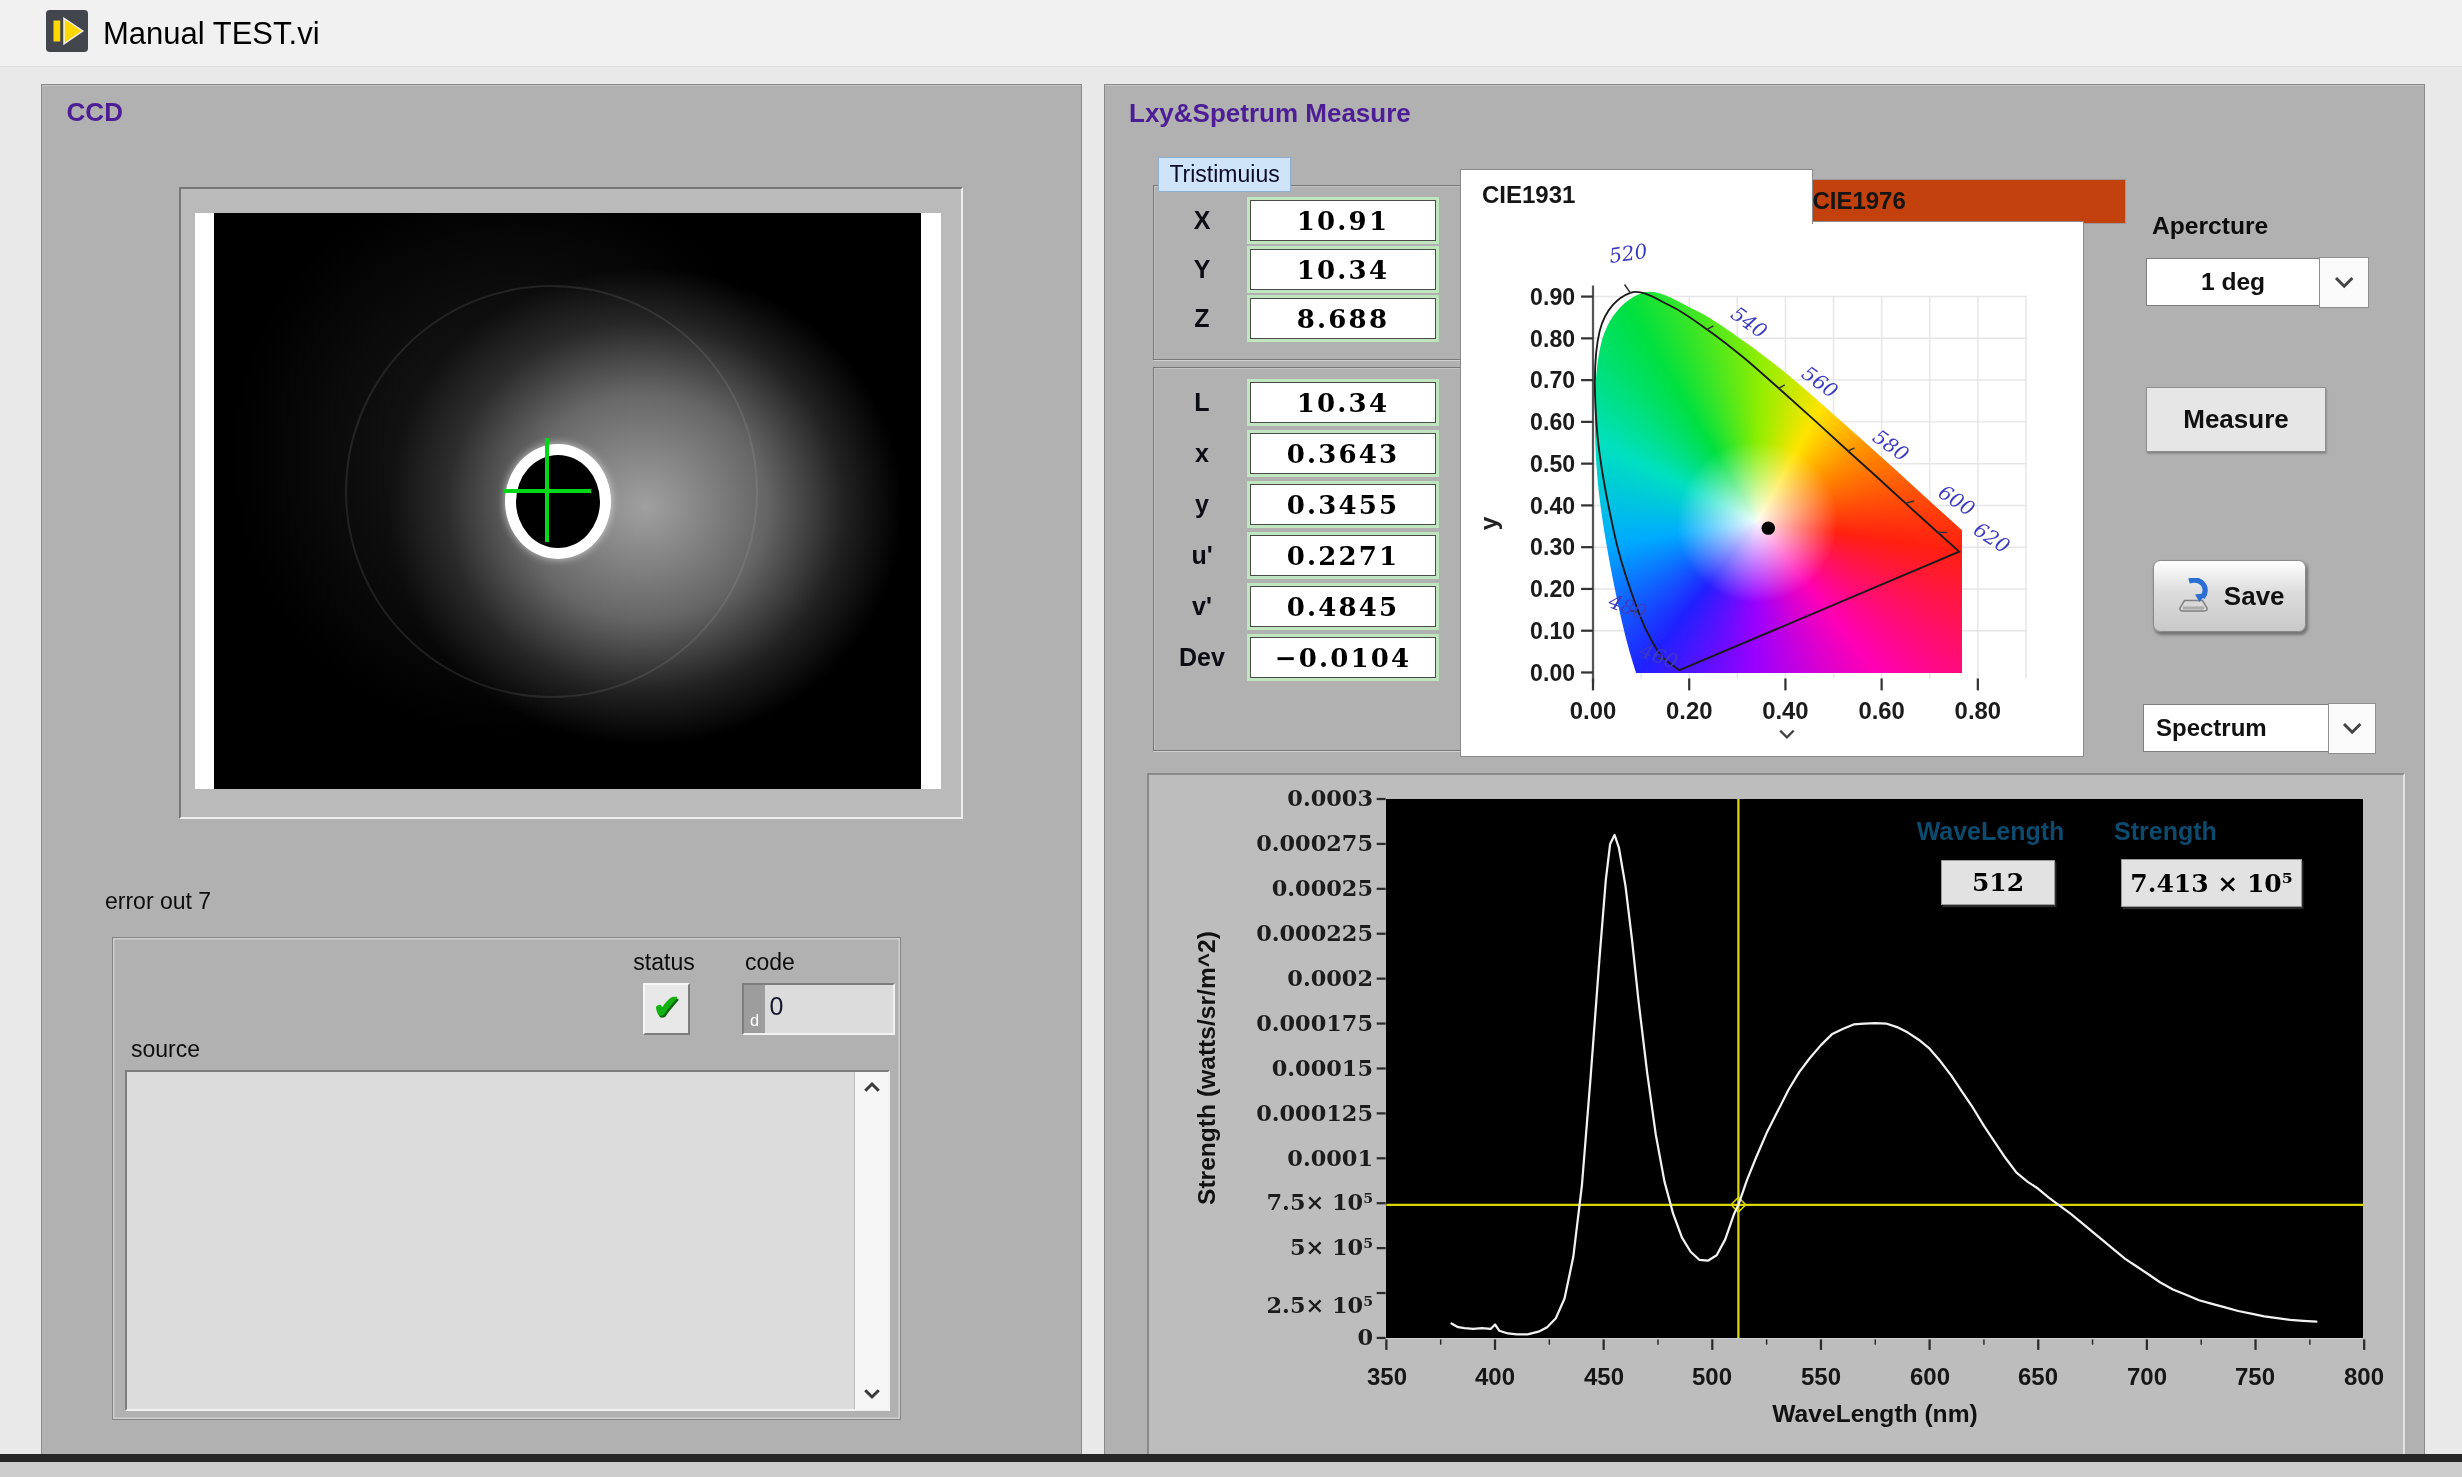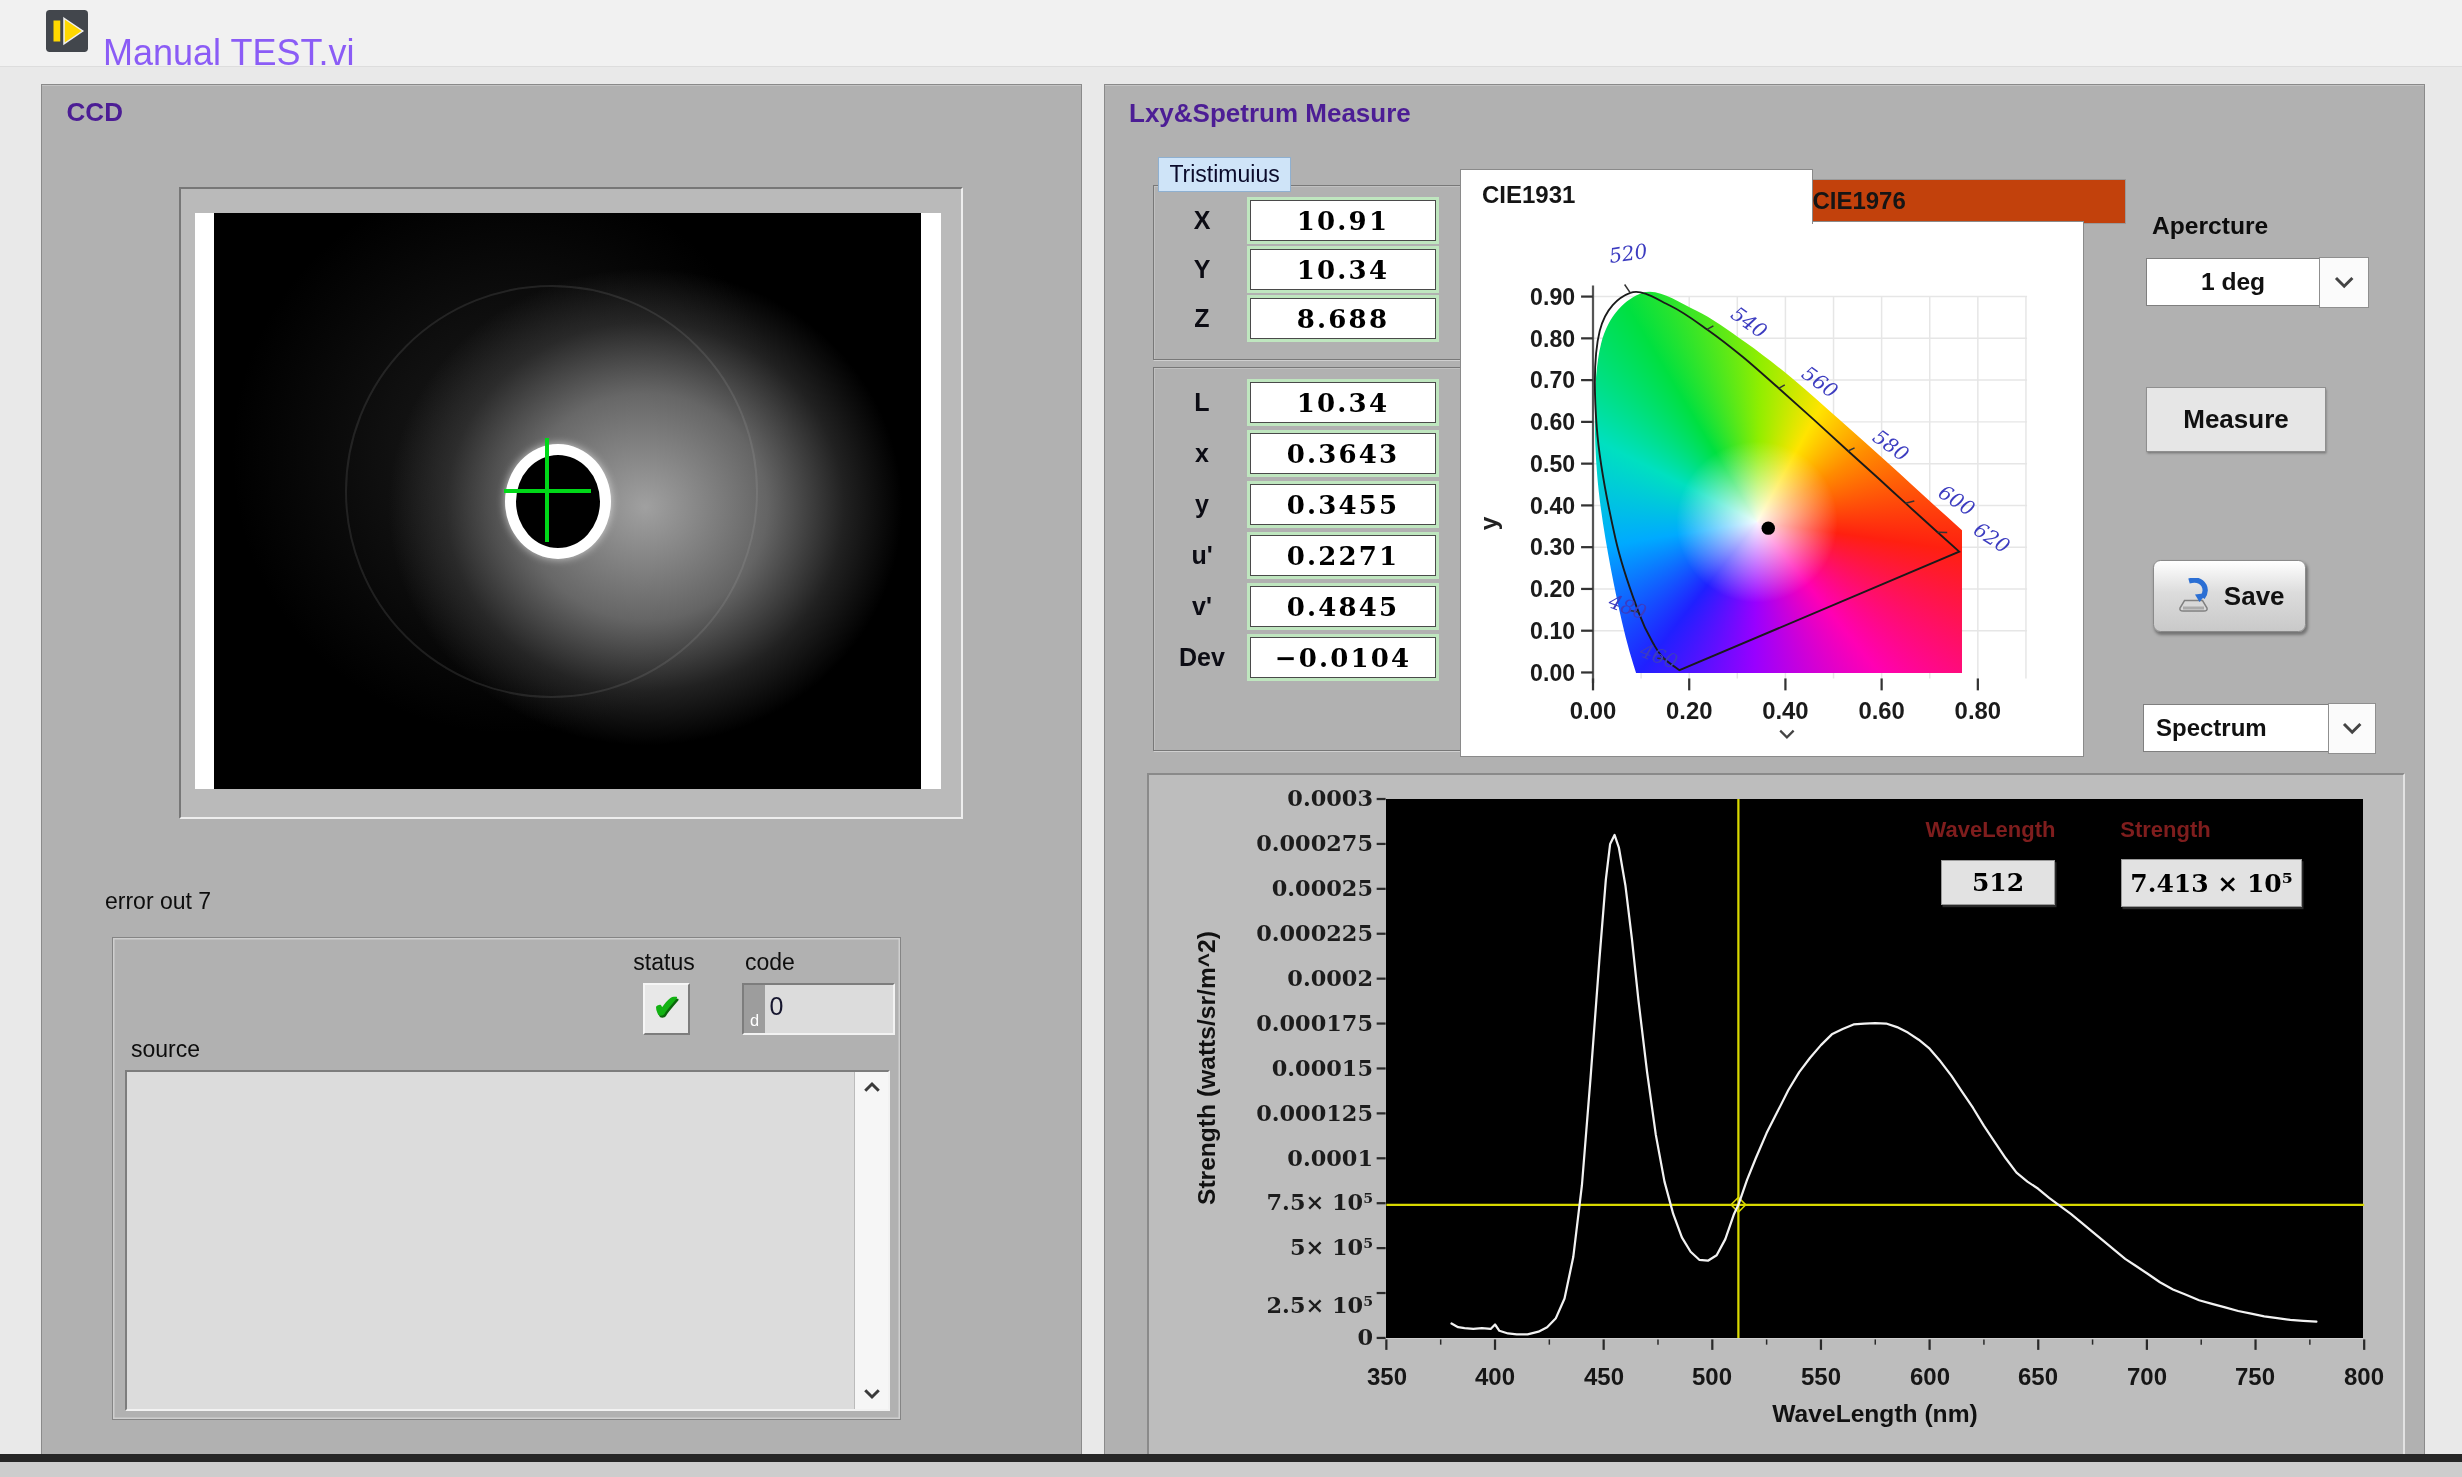--- a/index.html
+++ b/index.html
@@ -2,21 +2,21 @@
 <html style="font-size:12px"><head>
 <meta charset="utf-8">
 <style>
   html,body{margin:0;padding:0;background:#dcdcdc;}
   .screen{position:relative;width:2462px;height:1477px;overflow:hidden;background:#e9e9e9;
           font-family:"Liberation Sans", sans-serif;color:#111;}
   .abs{position:absolute;}
   
   .titlebar{left:0;top:0;width:2462px;height:66px;background:#f1f1f1;border-bottom:0.7px solid #dddddd;}
   .vi-icon{left:46px;top:10.4px;width:42px;height:42px;background:#42464c;border-radius:3.7px;}
-  .vi-title{left:103px;top:16.4px;font-size:36px;color:#8b5cf6;margin-top:16px;}
+  .vi-title{left:103px;top:16.4px;font-size:31px;color:#000000;}
   
   .panel{background:#b1b1b1;border:0.7px solid #8a8a8a;box-shadow:inset 0 0.7px 0 #c9c9c9;}
   #left-panel{left:41px;top:84px;width:1039px;height:1370px;}
   #right-panel{left:1104px;top:84px;width:1319px;height:1370px;}
   .panel-title{font-size:26px;font-weight:bold;color:#4c1d95;}
   
   #ccd-frame{left:179px;top:187px;width:780px;height:628px;background:#bababa;
              border:2.2px solid;border-color:#777 #eee #eee #777;}
   #ccd-img{left:195px;top:213px;width:746px;height:576px;background:#ffffff;}
   #ccd-black{left:19.4px;top:0;width:707px;height:576px;background:
@@ -88,21 +88,21 @@
          border:2.2px solid;border-color:#8a8a8a #e2e2e2 #e2e2e2 #8a8a8a;}
   #plot-black{position:absolute;left:237px;top:24px;width:977px;height:539px;background:#000;
               border-bottom:1.5px solid #cfcfcf;z-index:1;}
   #graph-svg{position:absolute;left:0;top:0;z-index:2;}
   .sp-ytick{position:absolute;width:224px;text-align:right;font-family:"DejaVu Serif", serif;
             font-weight:bold;font-size:22.4px;color:#1c1c1c;}
   .sp-xtick{position:absolute;width:90px;text-align:center;font-size:24px;font-weight:bold;color:#161616;}
   #sp-xtitle{left:577px;top:625px;width:298px;text-align:center;font-size:24.6px;font-weight:bold;}
   #sp-ytitle{left:58px;top:293px;width:522px;text-align:center;font-size:24.6px;font-weight:bold;
              transform:translate(-50%,-50%) rotate(-90deg);}
-  .readout-label{position:absolute;width:179px;text-align:center;color:#7f1d1d;font-size:22px;font-weight:600;z-index:3;}
+  .readout-label{position:absolute;width:179px;text-align:center;color:#0c4a6e;font-size:25px;font-weight:600;z-index:3;}
   .readout-field{position:absolute;background:#e2e2e2;border:1.5px solid #9a9a9a;box-shadow:1.5px 2.2px 0 #2a2a2a;
                  display:flex;align-items:center;justify-content:center;z-index:3;}
   .readout-field span{font-family:"DejaVu Serif", serif;font-weight:bold;font-size:25px;color:#000;}
   #wl-label{left:752px;top:42px;}
   #wl-field{left:792px;top:85px;width:112px;height:43px;}
   #st-label{left:927px;top:42px;}
   #st-field{left:972px;top:84px;width:179px;height:46px;}
   #bottom-line{left:0;top:1454px;width:2462px;height:9px;background:#262626;}
   #below-line{left:0;top:1462px;width:2462px;height:15px;background:#cdcdcd;}
 </style>

